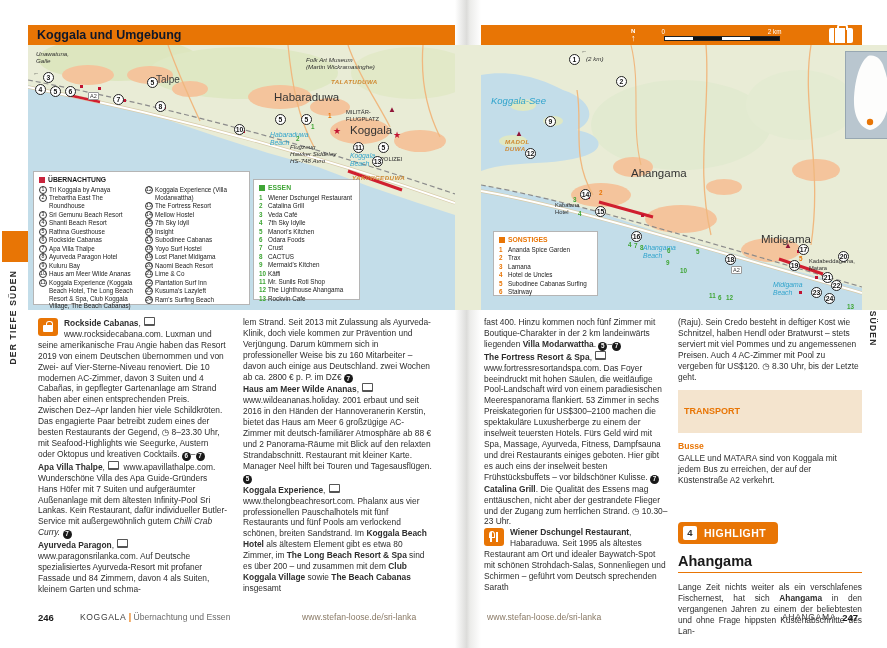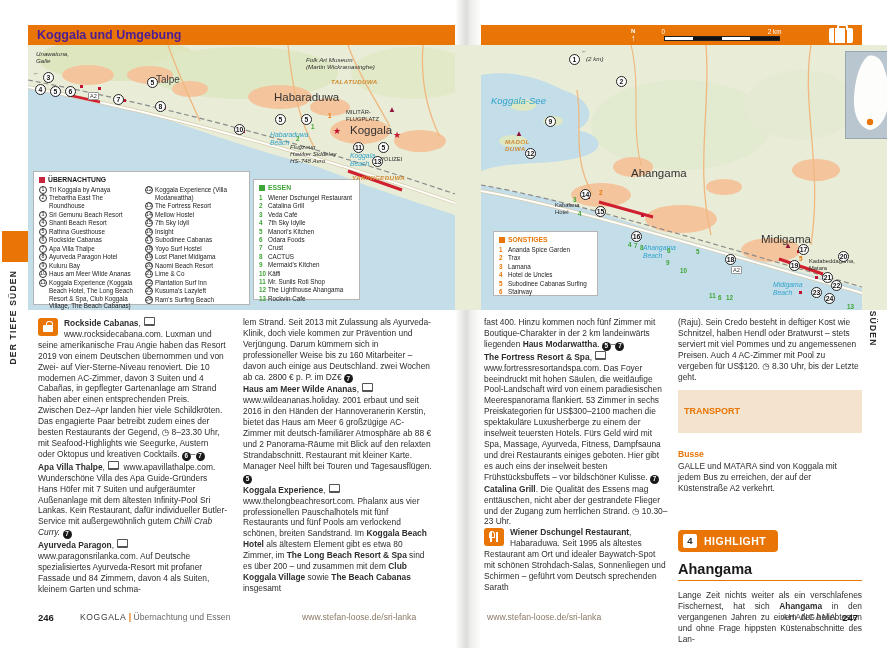--- a/index.html
+++ b/index.html
@@ -14,21 +14,21 @@
   .vtext.l{left:8px;top:270px;writing-mode:vertical-rl;transform:rotate(180deg);}
   .vtext.r{left:868px;top:252px;writing-mode:vertical-rl;}
   .gutter{position:absolute;left:455px;top:0;width:26px;height:648px;
           background:linear-gradient(90deg,#fff 0%,#dcdcda 45%,#ececea 58%,#fff 100%);}
   
   .page{position:absolute;top:0;height:648px;}
   .page.left{left:28px;width:427px;}
   .page.right{left:481px;width:381px;}
   
   .map-titlebar{position:absolute;top:25px;left:0;width:100%;height:20px;background:#e87505;
-      color:#4c1d95;font-weight:bold;font-size:12.5px;line-height:20px;padding-left:9px;box-sizing:border-box;}
+      color:#0f172a;font-weight:bold;font-size:12.5px;line-height:20px;padding-left:9px;box-sizing:border-box;}
   .map-canvas{position:absolute;top:45px;left:0;width:100%;height:265px;background:#e9ecd6;overflow:hidden;padding-left:47px;}
   .map-canvas svg{position:absolute;left:0;top:0;}
   .ml{position:absolute;white-space:pre-line;font-size:6.5px;color:#333;line-height:1.15;}
   .ml.town{font-size:10px;color:#3c3c3c}
   .ml.town-lg{font-size:11.5px;color:#333}
   .ml.area{font-size:6.2px;font-weight:bold;font-style:italic;color:#cf8a33;letter-spacing:.4px}
   .ml.water{font-size:6.8px;font-style:italic;color:#2fa3cc}
   .ml.water-lg{font-size:9.5px;font-style:italic;color:#2fa3cc}
   .ml.poi{font-size:6.2px;font-style:italic;color:#2e2e2e}
   .ml.small{font-size:5.8px;color:#2e2e2e}
@@ -81,21 +81,21 @@
   .ic-web{width:9px;height:6px;border:1px solid #555;border-bottom:2px solid #555;border-radius:1px;vertical-align:0;margin:0 2px 0 1px;}
   .ic-clock{font-size:8.5px;color:#333;}
   .ic-clock::before{content:"◷";}
   .ic-lodging,.ic-dining{float:left;width:20px;height:18px;background:#e87505;border-radius:3px;margin:1px 6px 1px 0;position:relative;}
   .ic-lodging::before{content:"";position:absolute;left:5px;top:7px;width:10px;height:7px;background:#fff;border-radius:1px;}
   .ic-lodging::after{content:"";position:absolute;left:7.5px;top:3px;width:5px;height:4px;border:1.6px solid #fff;border-bottom:none;border-radius:3px 3px 0 0;}
   .ic-dining::before{content:"";position:absolute;left:6px;top:4px;width:2px;height:10px;background:#fff;box-shadow:6px 0 0 #fff;}
   .ic-dining::after{content:"";position:absolute;left:5px;top:3px;width:4px;height:5px;border:1px solid #fff;border-radius:50% 50% 0 0;}
   
   .band{background:#f4e4ce;color:#e87505;font-weight:bold;font-size:9px;padding:16px 6px;margin:8px 0 6px;}
-  .subhead{color:#e87505;font-weight:bold;font-size:8.6px;margin:16px 0 1px;}
+  .subhead{color:#e87505;font-weight:bold;font-size:8.6px;margin:8px 0 1px;}
   .hl{display:inline-flex;align-items:center;gap:7px;background:#e87505;border-radius:4px;padding:4px 12px 4px 5px;margin-top:36px;}
   .hl-num{width:14px;height:14px;background:#fff;color:#2e2e2e;font-weight:bold;font-size:9.5px;display:flex;align-items:center;justify-content:center;border-radius:2px;}
   .hl-label{color:#fff;font-weight:bold;font-size:10.5px;letter-spacing:.5px;}
   .h-ahangama{font-size:14.5px;font-weight:bold;color:#1a1a1a;margin:12px 0 0;}
   .h-rule{border:none;border-top:1.6px solid #e87505;margin:5px 0 9px;}
   .just{text-align:justify;}
   
   .footer{position:absolute;top:612px;width:100%;font-size:8.6px;color:#555;}
   .fnum{font-weight:bold;font-size:9.5px;color:#1a1a1a;}
   .fsec{color:#3c3c3c;letter-spacing:.6px;}
@@ -522,21 +522,21 @@
         <div class="mn g" style="left: 215px; top: 203px;">5</div>
         <div class="mn g" style="left: 228px; top: 247px;">11</div>
         <div class="mn g" style="left: 237px; top: 249px;">6</div>
         <div class="mn g" style="left: 245px; top: 249px;">12</div>
         <div class="mn o" style="left: 318px; top: 210px;">5</div>
         <div class="mn g" style="left: 366px; top: 258px;">13</div>
       </div>
 
     <div class="cols rgt">
       <div class="col">
-        <p><span>fast 400. Hinzu kommen noch fünf Zimmer mit Boutique-Charakter in der 2 km landeinwärts liegenden </span><span class="b">Haus Modarwattha</span><span>. </span><span class="bdg">5</span><span>–</span><span class="bdg">7</span></p>
+        <p><span>fast 400. Hinzu kommen noch fünf Zimmer mit Boutique-Charakter in der 2 km landeinwärts liegenden </span><span class="b">Villa Modarwattha</span><span>. </span><span class="bdg">5</span><span>–</span><span class="bdg">7</span></p>
         <p><span class="b">The Fortress Resort &amp; Spa</span><span>, </span><span class="ic ic-web"></span><span> www.fortressresortandspa.com. Das Foyer beeindruckt mit hohen Säulen, die weitläufige Pool-Landschaft wird von einem paradiesischen Meerespanorama flankiert. 53 Zimmer in sechs Preiskategorien für US$300–2100 machen die spektakuläre Luxusherberge zu einem der inselweit teuersten Hotels. Fürs Geld wird mit Spa, Massage, Ayurveda, Fitness, Dampfsauna und drei Restaurants einiges geboten. Hier gibt es auch eins der inselweit besten Frühstücksbuffets – vor bildschöner Kulisse. </span><span class="bdg">7</span></p>
         <p><span class="b">Catalina Grill</span><span>. Die Qualität des Essens mag enttäuschen, nicht aber der gestrandete Flieger und der Zugang zum herrlichen Strand. </span><span class="ic ic-clock"></span><span> 10.30–23 Uhr.</span></p>
         <p><span class="ic ic-dining"></span><span class="b">Wiener Dschungel Restaurant</span><span>, Habaraduwa. Seit 1995 als ältestes Restaurant am Ort und idealer Baywatch-Spot mit schönen Strohdach-Salas, Sonnenliegen und Schirmen – geführt vom Deutsch sprechenden Sarath</span></p>
       </div>
       <div class="col">
         <p><span>(Raju). Sein Credo besteht in deftiger Kost wie Schnitzel, halben Hendl oder Bratwurst – stets serviert mit viel Pommes und zu angemessenen Preisen. Auch 4 AC-Zimmer mit Pool zu vergeben für US$120. </span><span class="ic ic-clock"></span><span> 8.30 Uhr, bis der Letzte geht.</span></p>
         <div class="band">TRANSPORT</div>
         <div class="subhead">Busse</div>
         <p><span>GALLE und MATARA sind von Koggala mit jedem Bus zu erreichen, der auf der Küstenstraße A2 verkehrt.</span></p>
         <div class="hl">

